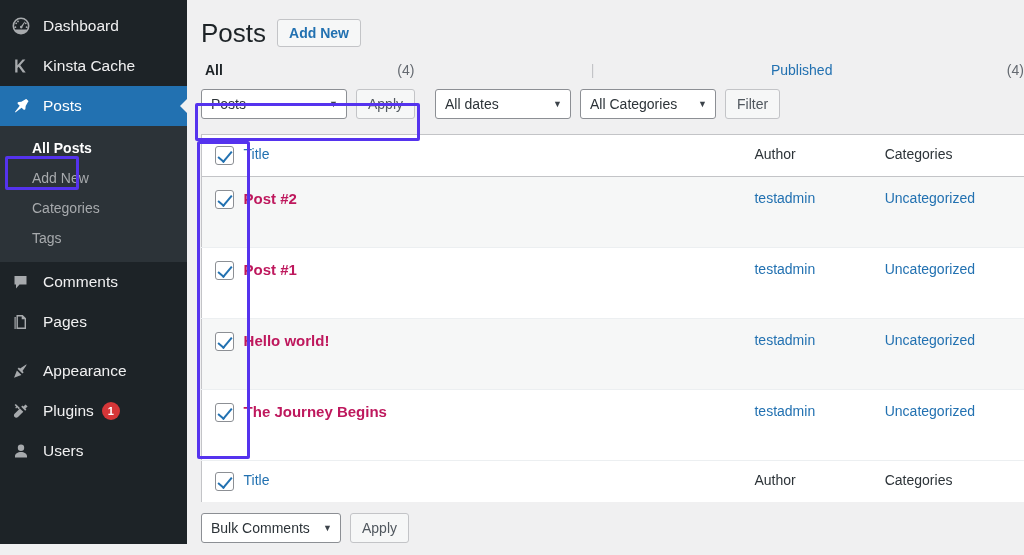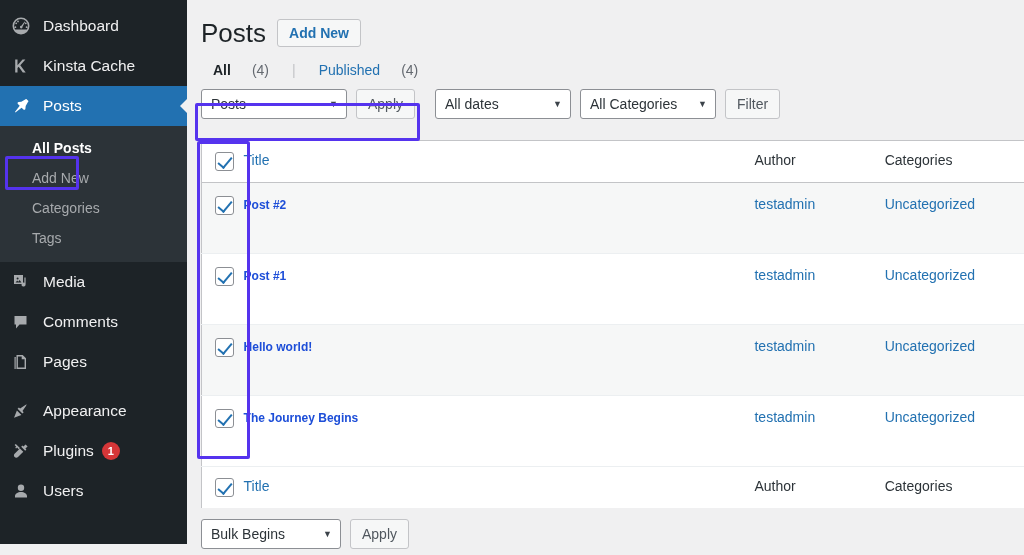--- a/index.html
+++ b/index.html
@@ -111,24 +111,24 @@
     color: #2271b1;
     background: #f6f7f7;
     border: 1px solid #c3c4c7;
     border-radius: 3px;
     padding: 4px 11px;
     line-height: 18px;
     cursor: pointer;
   }
 
   .subsubsub {
-    margin: 10px 0 0 12px;
+    margin: 10px 0 0 4px;
     font-size: 14px;
     color: #50575e;
-    display: flex; align-items: center; gap: 16px;
+    display: flex; align-items: center; gap: 16px; justify-content: space-between;
   }
   .subsubsub a { text-decoration: none; cursor: pointer; }
   .ss-current { color: #1d2327; font-weight: bold; }
   .ss-link { color: #2271b1; }
   .ss-count { color: #646970; }
   .ss-divider { color: #c3c4c7; padding: 0 7px; }
 
   
   .tablenav {
     margin-top: 10px;
@@ -166,21 +166,21 @@
     color: #50575e;
     font-size: 14px;
     font-family: "Liberation Sans", sans-serif;
     padding: 0 11px;
     line-height: 28px;
     cursor: pointer;
   }
 
   
   table.wp-list-table {
-    margin-top: 20px;
+    margin-top: 14px;
     width: 824px;
     border-collapse: collapse;
     background: #fff;
     border-top: 1px solid #c3c4c7;
     border-left: 1px solid #c3c4c7;
     font-size: 14px;
   }
   table.wp-list-table th, table.wp-list-table td {
     text-align: left;
     vertical-align: top;
@@ -203,23 +203,23 @@
   tbody td {
     height: 71px;
     padding: 13px 10px 13px 0;
     border-bottom: 1px solid #eceff1;
     color: #2c3338;
   }
   tbody tr.alt td { background: #f6f7f7; }
   tbody tr td.cb { padding-left: 13px; padding-right: 0; }
 
   a.row-title {
-    color: #1d4ed8;
+    color: #be185d;
     font-weight: bold;
-    font-size: 12px;
+    font-size: 15px;
     text-decoration: none;
     cursor: pointer;
   }
   a.th-title {
     color: #2271b1;
     font-size: 14px;
     text-decoration: none;
     cursor: pointer;
   }
   a.cell-link {
@@ -314,28 +314,20 @@
       <div class="sub-item">
         <span>Categories</span>
       </div>
       <div class="sub-item">
         <span>Tags</span>
       </div>
     </div>
 
     <div class="menu-bottom">
 
-      <div class="menu-item">
-        <span class="mi-icon">
-          <svg width="20" height="20" viewBox="0 0 20 20" fill="currentColor">
-            <path d="M3 3h9v9H3V3zm1.6 7.4h5.8L8.6 8.1 7.3 9.7 6.2 8.5l-1.6 1.9zM6.6 5.4a1 1 0 1 0 0 2 1 1 0 0 0 0-2zM13.4 5.4h1.2v7.2a2 2 0 1 1-1.2-1.85V5.4z"></path>
-          </svg>
-        </span>
-        <span class="mi-label">Media</span>
-      </div>
 
       <div class="menu-item">
         <span class="mi-icon">
           <svg width="20" height="20" viewBox="0 0 20 20" fill="currentColor">
             <path d="M3.5 4h12v8.5h-7L5 16.5v-4H3.5z"></path>
           </svg>
         </span>
         <span class="mi-label">Comments</span>
       </div>
 
@@ -499,21 +491,21 @@
               <a class="th-title">Title</a>
             </th>
             <th class="col-author">Author</th>
             <th class="col-cat">Categories</th>
           </tr>
         </tfoot>
       </table>
 
       <div class="tablenav-bottom">
         <span class="select-wrap">
-          <span class="wp-select" style="display:inline-block;width:140px;">Bulk Begins</span>
+          <span class="wp-select" style="display:inline-block;width:140px;">Bulk Comments</span>
           <span class="caret">▼</span>
         </span>
         <span class="wp-button">Apply</span>
       </div>
 
     </div>
 
     <div class="hl" id="hl-bulk"></div>
     <div class="hl" id="hl-cbcol"></div>
   </div>

